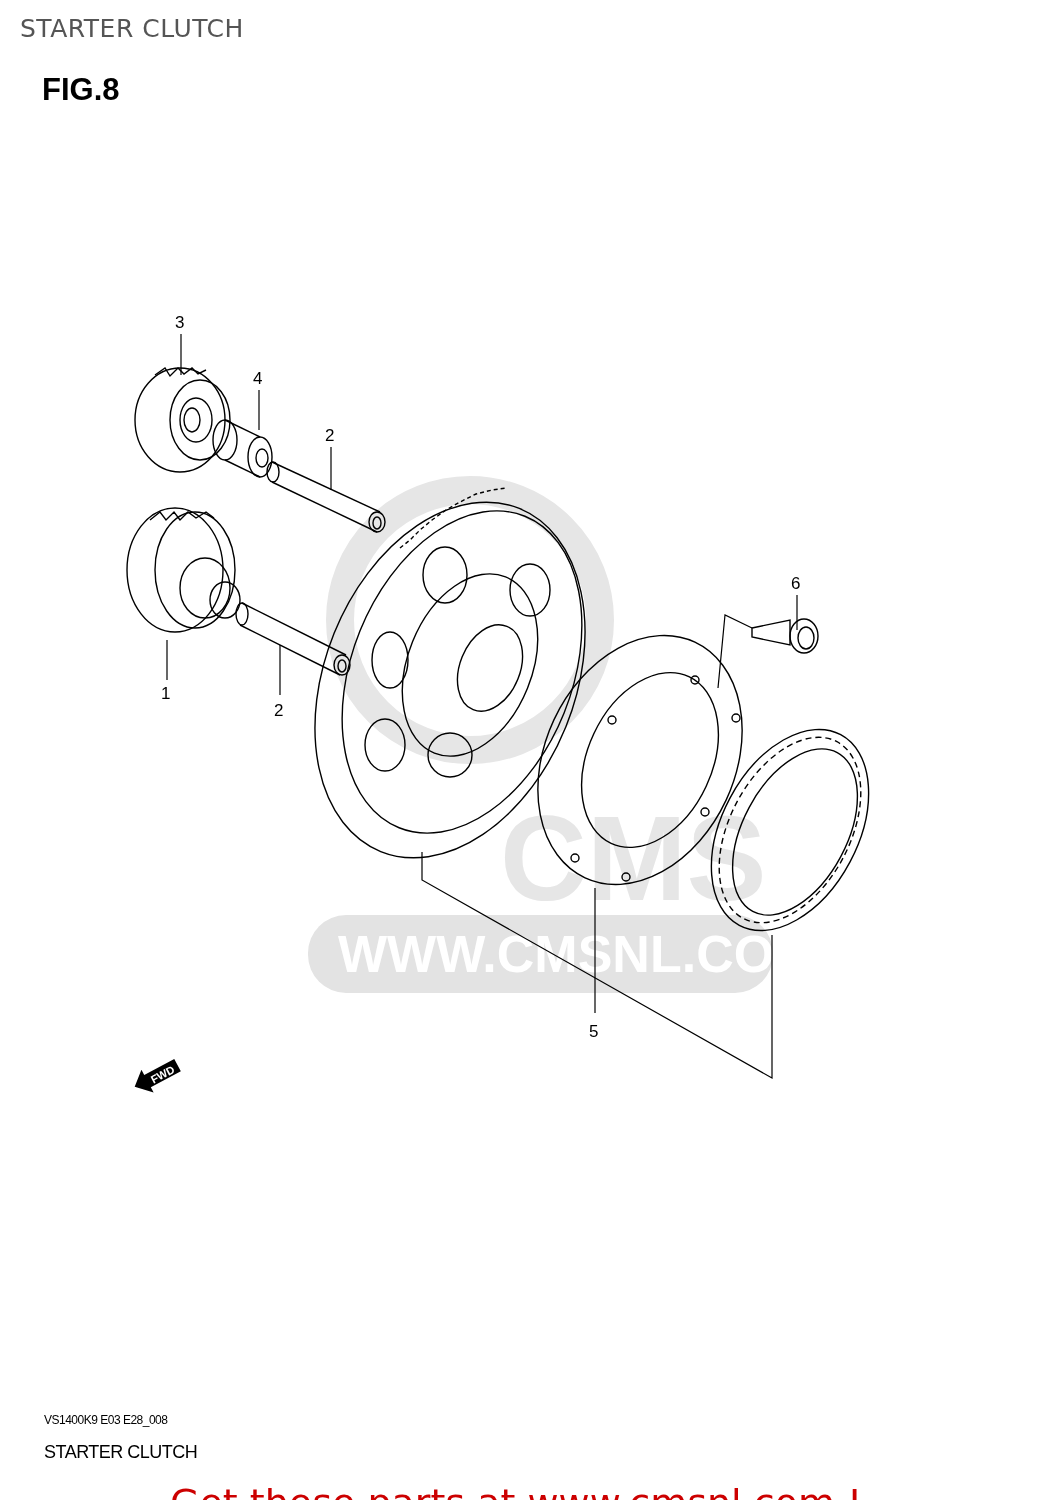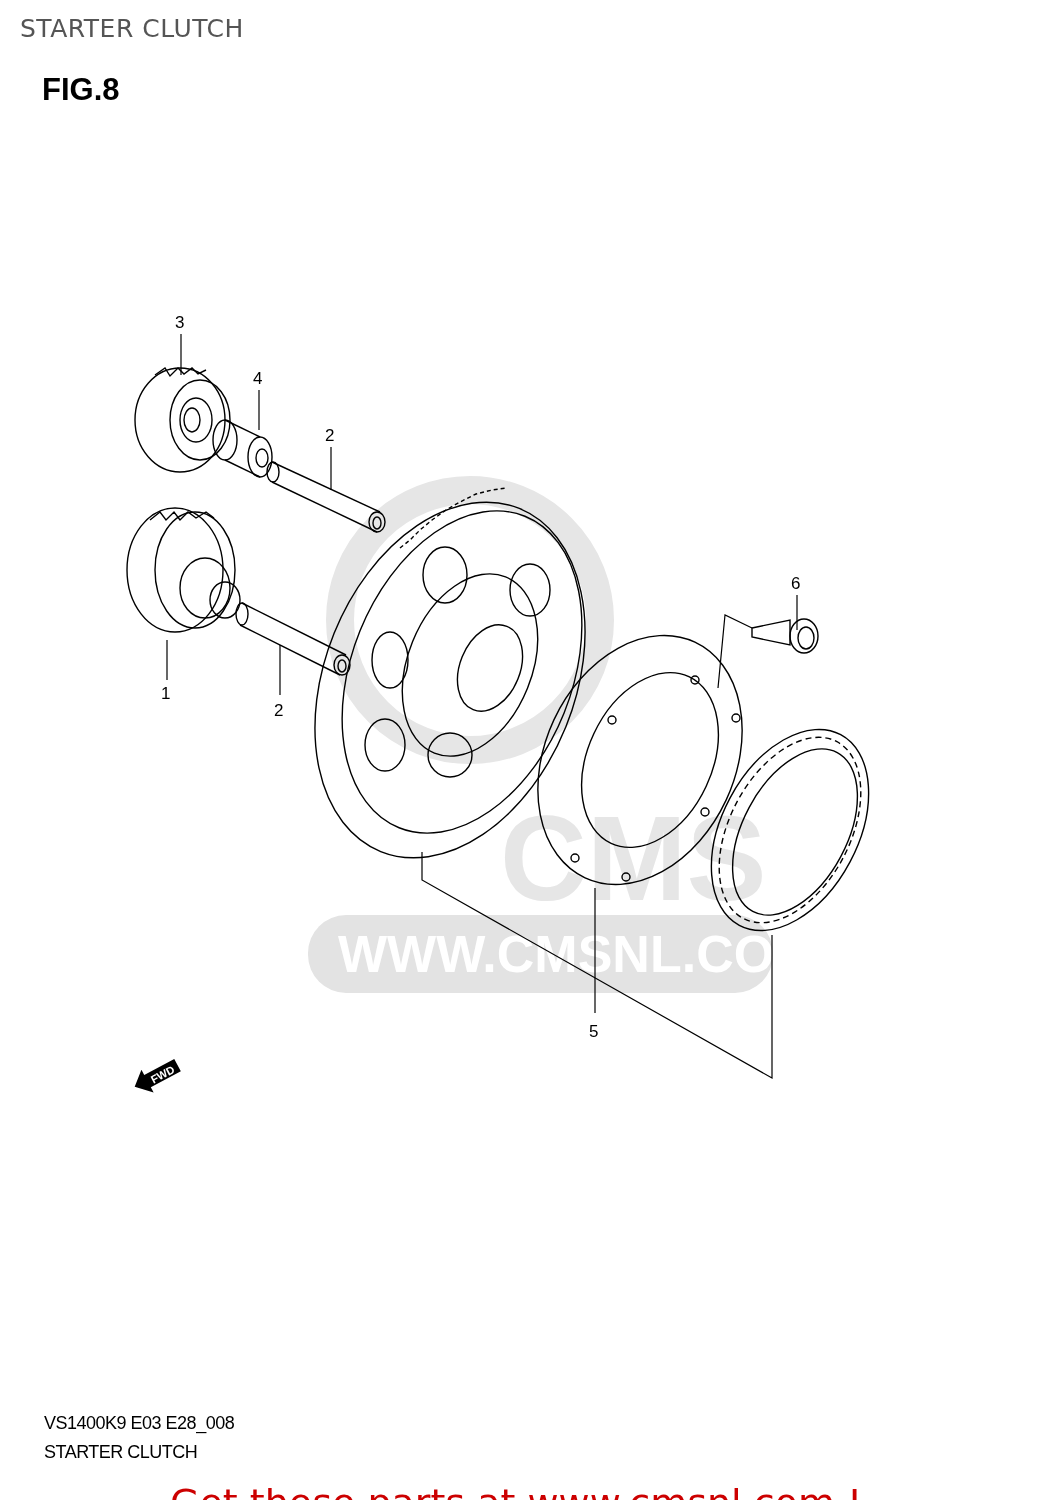--- a/index.html
+++ b/index.html
@@ -1,21 +1,21 @@
 <!DOCTYPE html>
 <html><head>
 <meta charset="utf-8">
 <style>
   html, body { margin: 0; padding: 0; background: #ffffff; }
   body { width: 1058px; height: 1500px; position: relative; overflow: hidden; }
   .page-title { position: absolute; left: 20px; top: 14px; font-family: "DejaVu Sans", sans-serif; font-size: 25px; color: #555555; letter-spacing: 0.5px; }
   .fig-label { position: absolute; left: 42px; top: 72px; font-family: "Liberation Sans", sans-serif; font-weight: bold; font-size: 31px; color: #000; }
   .diagram { position: absolute; left: 0; top: 0; width: 1058px; height: 1500px; }
   .callout { font-family: "Liberation Sans", sans-serif; font-size: 17px; fill: #000; }
-  .footer-code { position: absolute; left: 44px; top: 1413px; font-family: "Liberation Sans", sans-serif; font-size: 18px; color: #000; letter-spacing: -0.5px; }
+  .footer-code { position: absolute; left: 44px; top: 1413px; font-family: "Liberation Sans", sans-serif; font-size: 12px; color: #000; letter-spacing: -0.5px; }
   .footer-name { position: absolute; left: 44px; top: 1442px; font-family: "Liberation Sans", sans-serif; font-size: 18px; color: #000; letter-spacing: -0.5px; }
   .promo { position: absolute; left: 170px; top: 1453px; font-family: "DejaVu Sans", sans-serif; font-size: 38px; color: #cc0000; margin-top: 28px; }
   .watermark-text { font-family: "Liberation Sans", sans-serif; font-weight: bold; font-size: 52px; fill: #ffffff; }
 </style>
 </head>
 <body>
 
 <div class="page-title">STARTER CLUTCH</div>
 <div class="fig-label">FIG.8</div>
 

